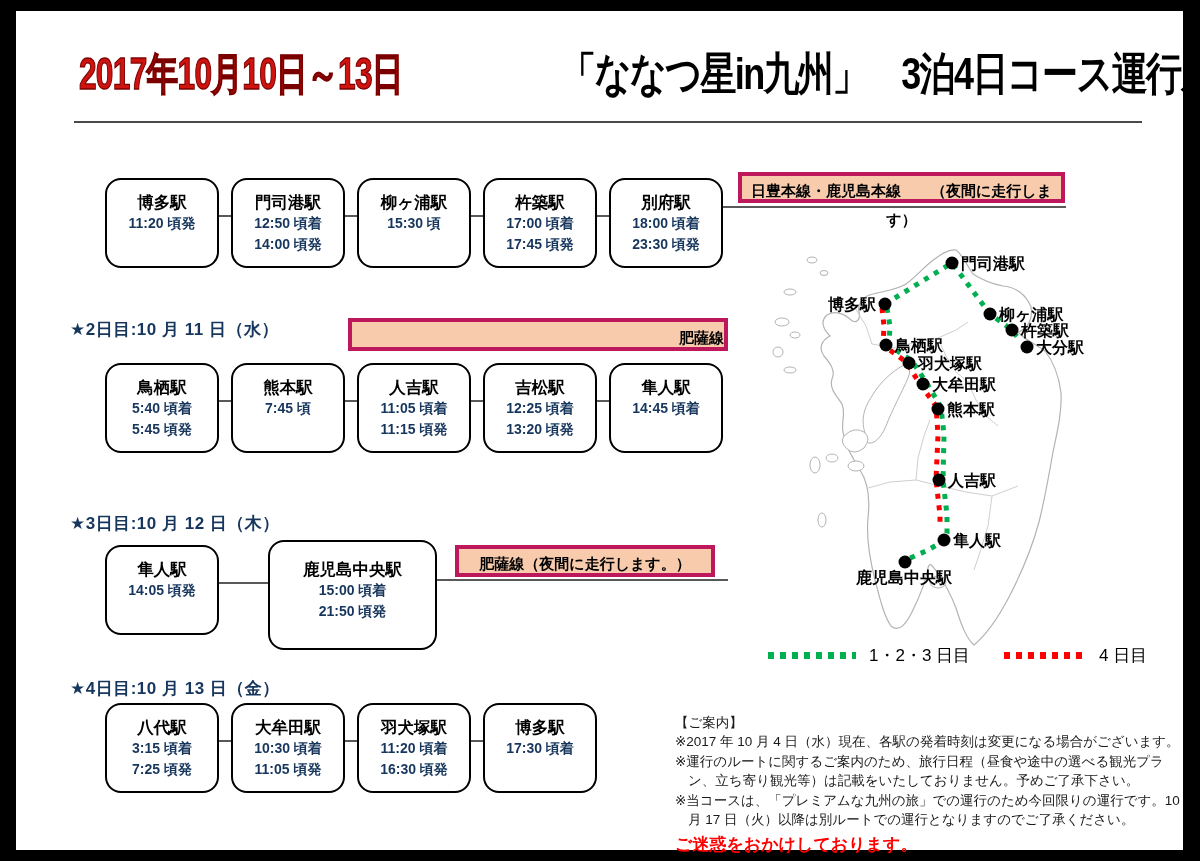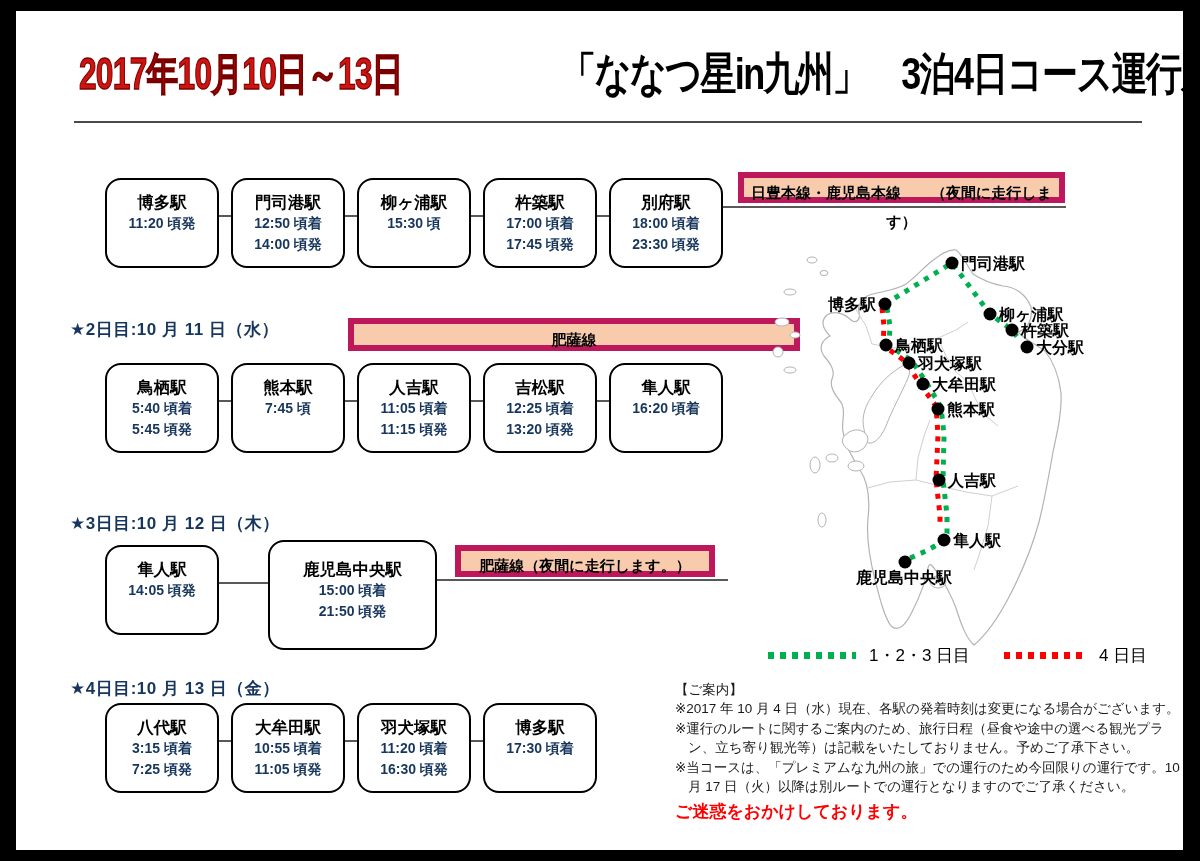--- a/index.html
+++ b/index.html
@@ -22,24 +22,24 @@
   
   .row{position:absolute;display:flex;align-items:flex-start;}
   .sbox{box-sizing:border-box;width:114px;height:90px;background:#fff;border:2px solid #000;
     border-radius:16px;text-align:center;padding-top:11px;flex:none;}
   .sbox-name{font-size:16.5px;font-weight:bold;color:#000;line-height:22px;}
   .sbox-time{font-size:14px;font-weight:bold;color:#17365d;line-height:21px;}
   .conn{flex:none;width:12px;height:2px;background:#595959;margin-top:37px;}
   .bigbox{width:169px;height:110px;}
 
   
-  .banner{position:absolute;box-sizing:border-box;background:#f8cbad;border:6px solid #be185d;
+  .banner{position:absolute;box-sizing:border-box;background:#f8cbad;border:4px solid #be185d;
     text-align:center;font-weight:bold;color:#000;}
   .b1{left:722px;top:161px;width:327px;height:31px;font-size:15px;line-height:29px;}
-  .b2{left:332px;top:307px;width:452px;height:33px;font-size:15px;line-height:31px;}
+  .b2{left:332px;top:307px;width:380px;height:33px;font-size:15px;line-height:31px;text-align:right;}
   .b3{left:439px;top:534px;width:260px;height:32px;font-size:15px;line-height:30px;}
   .hline{position:absolute;height:2px;background:#595959;}
   .l1{left:707px;top:195px;width:343px;}
   .l3{left:421px;top:568px;width:291px;}
 
   .row3{position:absolute;left:89px;top:534px;width:624px;height:110px;}
   .row3 .hayato{position:absolute;left:0;top:0;}
   .row3 .conn3{position:absolute;left:114px;top:37px;width:49px;height:2px;background:#595959;}
   .row3 .kagochuo{position:absolute;left:163px;top:-5px;padding-top:16px;}
 
@@ -54,21 +54,21 @@
 
   
   .legend{position:absolute;left:752px;top:633px;display:flex;align-items:center;}
   .dash-g{width:88px;height:7px;background:repeating-linear-gradient(to right,#00b050 0 6px,transparent 6px 12px);}
   .dash-r{width:82px;height:7px;background:repeating-linear-gradient(to right,#ff0000 0 6px,transparent 6px 12px);}
   .leg-label{font-size:17px;font-weight:normal;color:#000;margin:0 34px 0 13px;}
   .leg-label.last{margin-right:0;}
 
   
   .notes{position:absolute;left:659px;top:669px;width:512px;color:#1a1a1a;}
-  .notes-heading{font-size:13.5px;line-height:19px;}
+  .notes-heading{font-size:13.5px;line-height:19px;margin-top:33px;}
   .note{font-size:13.5px;line-height:19.5px;padding-left:13px;text-indent:-13px;}
   .closing{font-size:17px;font-weight:bold;color:#ff0000;text-align:left;padding-right:34px;margin-top:3px;}
 </style>
 </head>
 <body>
 
 <div class="page">
   <div class="content">
 
     <div class="title-row">
@@ -133,21 +133,21 @@
       </div>
       <div class="conn"></div>
       <div class="sbox">
         <div class="sbox-name">吉松駅</div>
         <div class="sbox-time">12:25 頃着</div>
         <div class="sbox-time">13:20 頃発</div>
       </div>
       <div class="conn"></div>
       <div class="sbox">
         <div class="sbox-name">隼人駅</div>
-        <div class="sbox-time">16:20 頃着</div>
+        <div class="sbox-time">14:45 頃着</div>
         <div class="sbox-time"></div>
       </div>
     </div>
 
     <div class="day-heading" style="left:54px;top:501px;">★3日目:10 月 12 日（木）</div>
     <div class="banner b3">肥薩線（夜間に走行します。）</div>
     <div class="hline l3"></div>
     <div class="row3">
       <div class="sbox hayato">
         <div class="sbox-name">隼人駅</div>
@@ -164,21 +164,21 @@
     <div class="day-heading" style="left:54px;top:666px;">★4日目:10 月 13 日（金）</div>
     <div class="row" style="left:89px;top:692px;">
       <div class="sbox">
         <div class="sbox-name">八代駅</div>
         <div class="sbox-time">3:15 頃着</div>
         <div class="sbox-time">7:25 頃発</div>
       </div>
       <div class="conn"></div>
       <div class="sbox">
         <div class="sbox-name">大牟田駅</div>
-        <div class="sbox-time">10:55 頃着</div>
+        <div class="sbox-time">10:30 頃着</div>
         <div class="sbox-time">11:05 頃発</div>
       </div>
       <div class="conn"></div>
       <div class="sbox">
         <div class="sbox-name">羽犬塚駅</div>
         <div class="sbox-time">11:20 頃着</div>
         <div class="sbox-time">16:30 頃発</div>
       </div>
       <div class="conn"></div>
       <div class="sbox">

